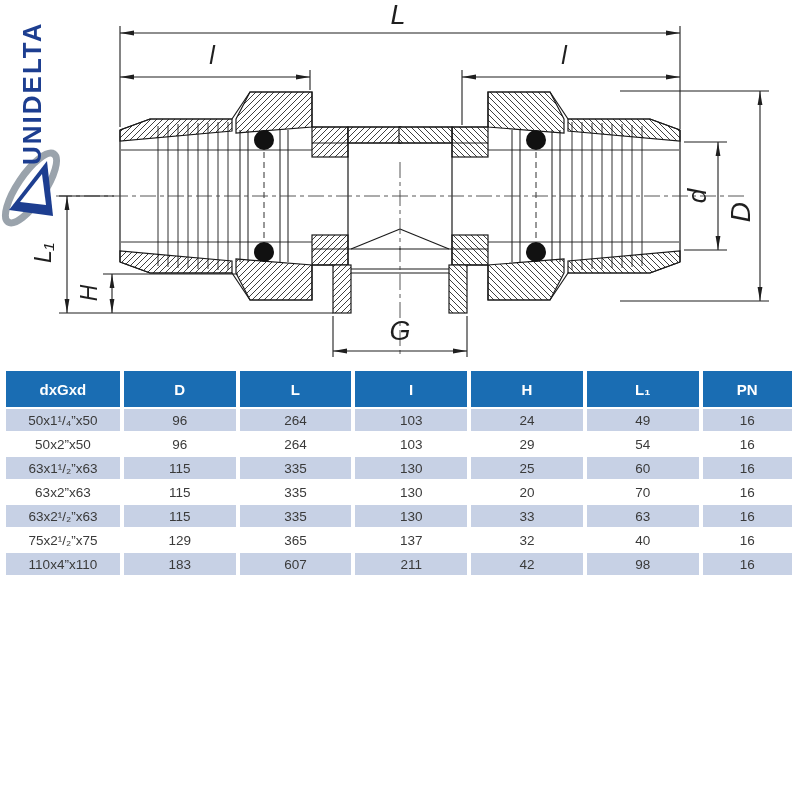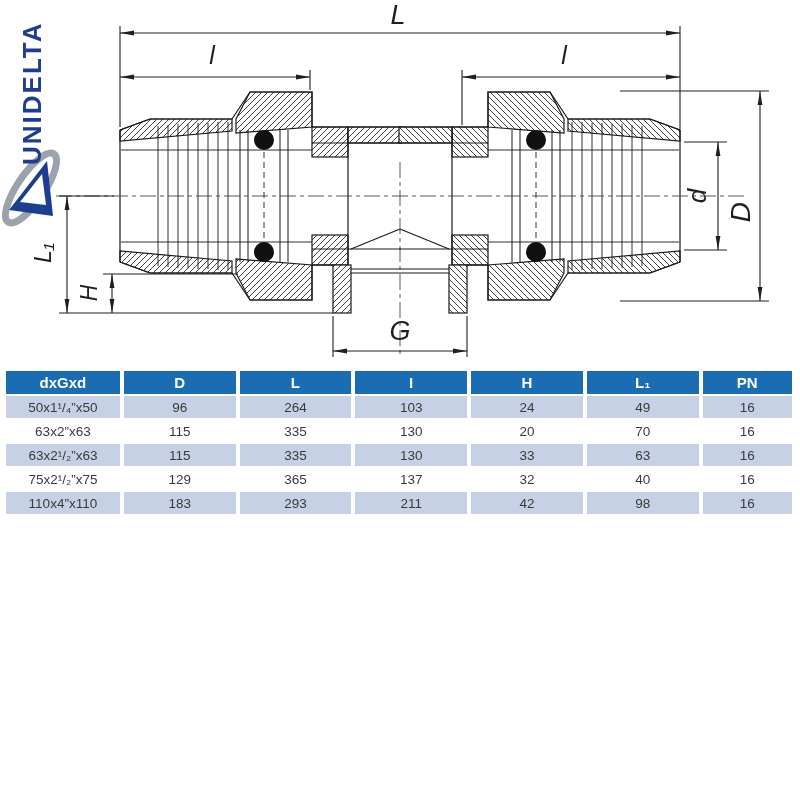--- a/index.html
+++ b/index.html
@@ -4,21 +4,21 @@
 <style>
   html,body { margin:0; padding:0; background:#ffffff; }
   .page { position:relative; width:800px; height:800px; background:#fff; overflow:hidden;
           font-family:"Liberation Sans","DejaVu Sans",sans-serif; }
   .drawing-wrap { position:absolute; top:0; left:0; width:800px; height:366px; }
   svg text { font-family:"Liberation Sans","DejaVu Sans",sans-serif; }
   .dim-label { font-style:italic; fill:#1f1f1f; }
   .spec-table { position:absolute; top:369px; left:2px; width:794px;
                 border-collapse:separate; border-spacing:4px 2px; table-layout:fixed; }
   .spec-table th { background:#1a6db3; color:#ffffff; font-weight:bold; font-size:15px;
-                   height:23px; text-align:center; padding:0;margin-left:16px; }
+                   height:36px; text-align:center; padding:0;margin-left:16px; }
   .spec-table td { background:#ffffff; color:#3a3a3a; font-size:13.5px; height:22px;
                    text-align:center; padding:0; }
   .spec-table tbody tr:nth-child(odd) td { background:#c7d1e5; }
 </style>
 </head>
 <body>
 
 <div class="page">
 
   <div class="drawing-wrap">
@@ -164,20 +164,38 @@
         <tr>
           <td>50x1¹/₄”x50</td>
           <td>96</td>
           <td>264</td>
           <td>103</td>
           <td>24</td>
           <td>49</td>
           <td>16</td>
         </tr>
         <tr>
+          <td>50x2”x50</td>
+          <td>96</td>
+          <td>264</td>
+          <td>103</td>
+          <td>29</td>
+          <td>54</td>
+          <td>16</td>
+        </tr>
+        <tr>
+          <td>63x1¹/₂”x63</td>
+          <td>115</td>
+          <td>335</td>
+          <td>130</td>
+          <td>25</td>
+          <td>60</td>
+          <td>16</td>
+        </tr>
+        <tr>
           <td>63x2”x63</td>
           <td>115</td>
           <td>335</td>
           <td>130</td>
           <td>20</td>
           <td>70</td>
           <td>16</td>
         </tr>
         <tr>
           <td>63x2¹/₂”x63</td>
@@ -193,21 +211,21 @@
           <td>129</td>
           <td>365</td>
           <td>137</td>
           <td>32</td>
           <td>40</td>
           <td>16</td>
         </tr>
         <tr>
           <td>110x4”x110</td>
           <td>183</td>
-          <td>293</td>
+          <td>607</td>
           <td>211</td>
           <td>42</td>
           <td>98</td>
           <td>16</td>
         </tr>
       </tbody>
   </table>
 
 </div>
 

